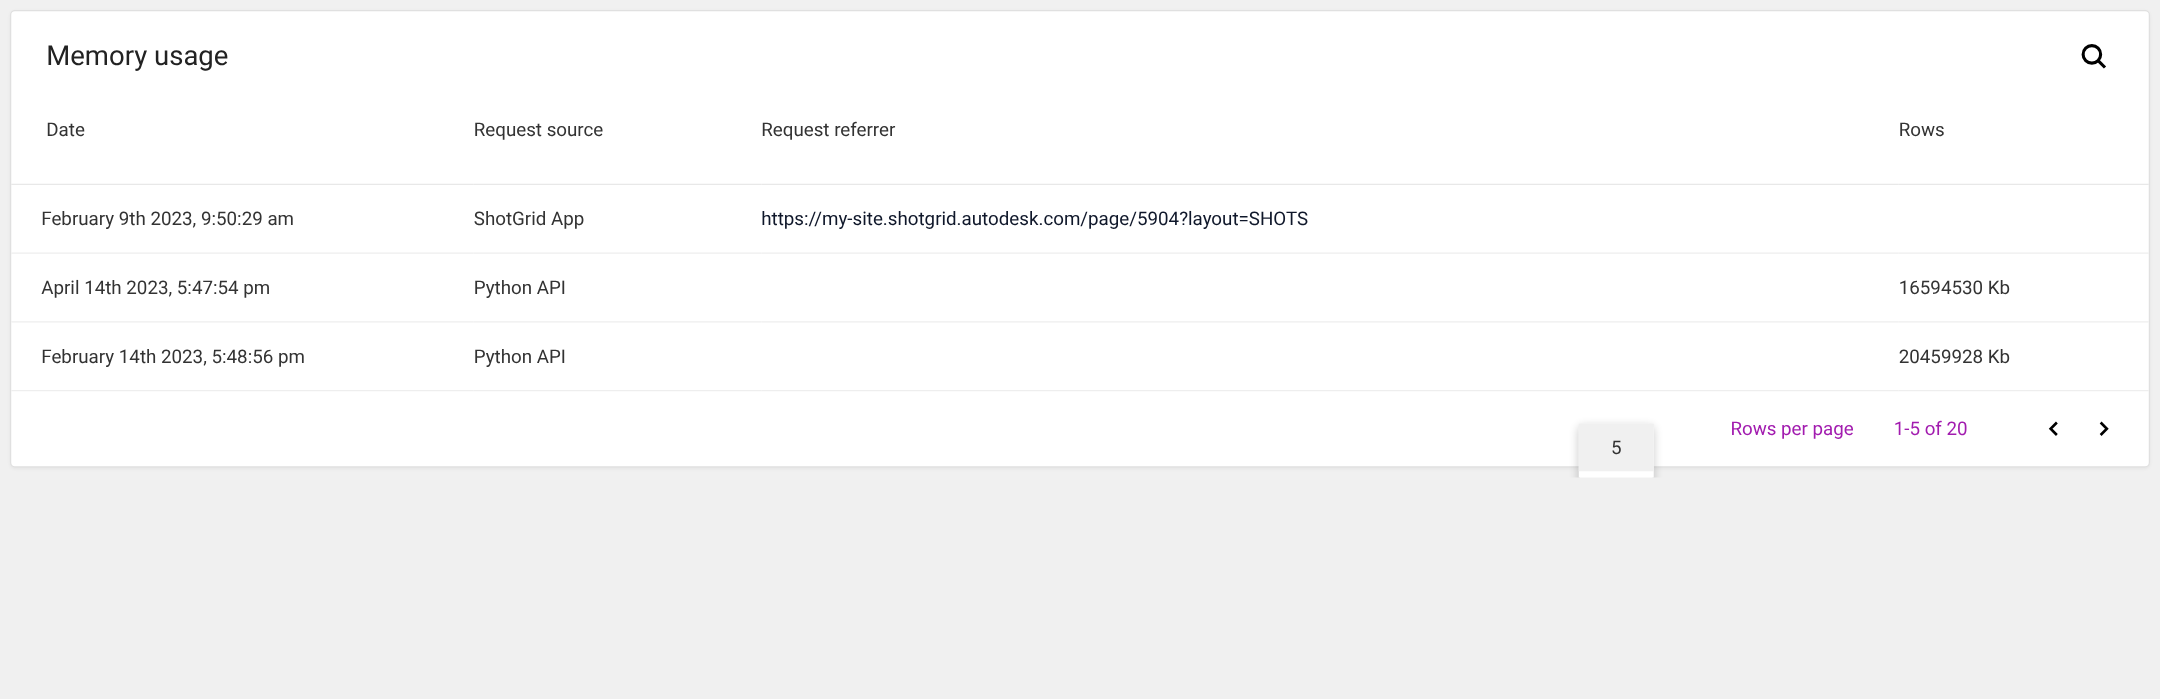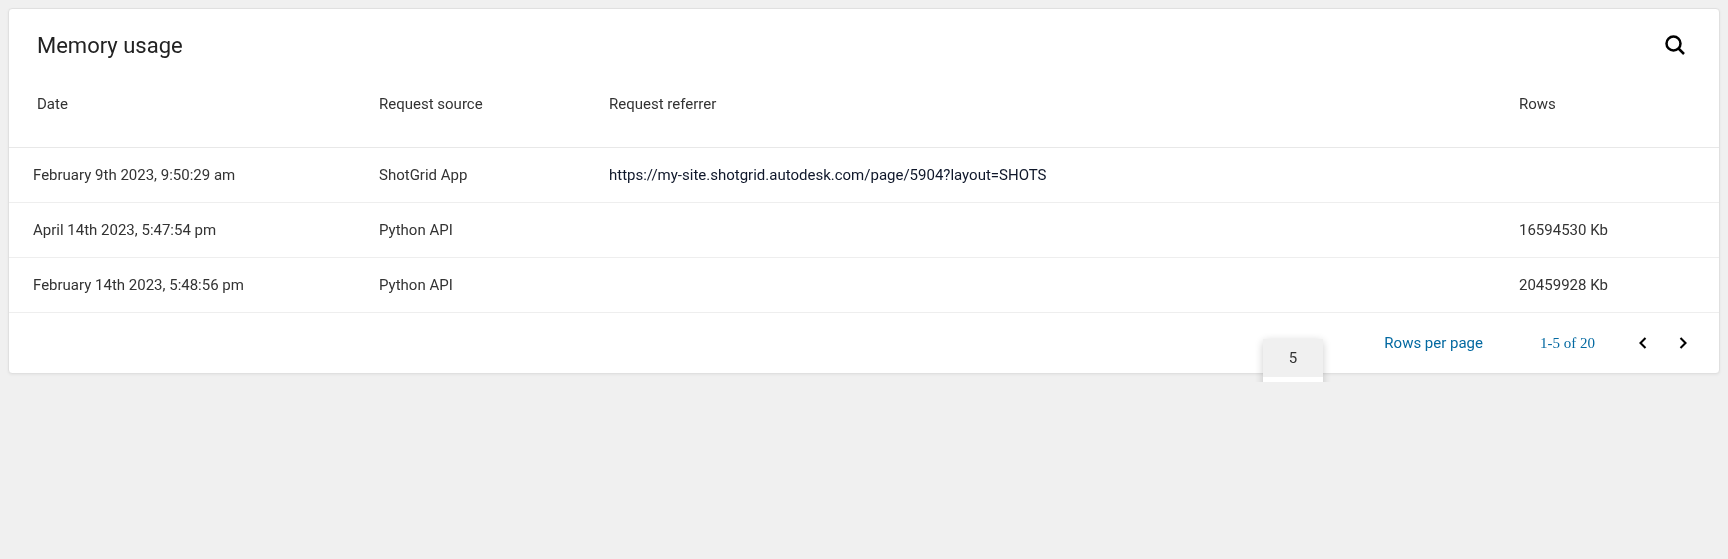--- a/index.html
+++ b/index.html
@@ -100,36 +100,35 @@
       text-decoration: none;
       cursor: pointer;
     }
     
     .pagination {
       display: flex;
       justify-content: flex-end;
       align-items: center;
       padding: 14px 20px 14px 28px;
       font-size: 15px;
-      color: #0369a1;
+      color: #a21caf;
       gap: 32px;
       position: relative;
     }
     
     .rows-per-page {
       display: flex;
       align-items: center;
       gap: 16px;
       position: relative;
     }
     
     .page-range {
       min-width: 80px;
-      text-align: right;
-      font-family: Liberation Serif, serif;
+      text-align: left;
     }
     
     .nav-buttons {
       display: flex;
       gap: 8px;
     }
     
     .nav-btn {
       background: none;
       border: none;

